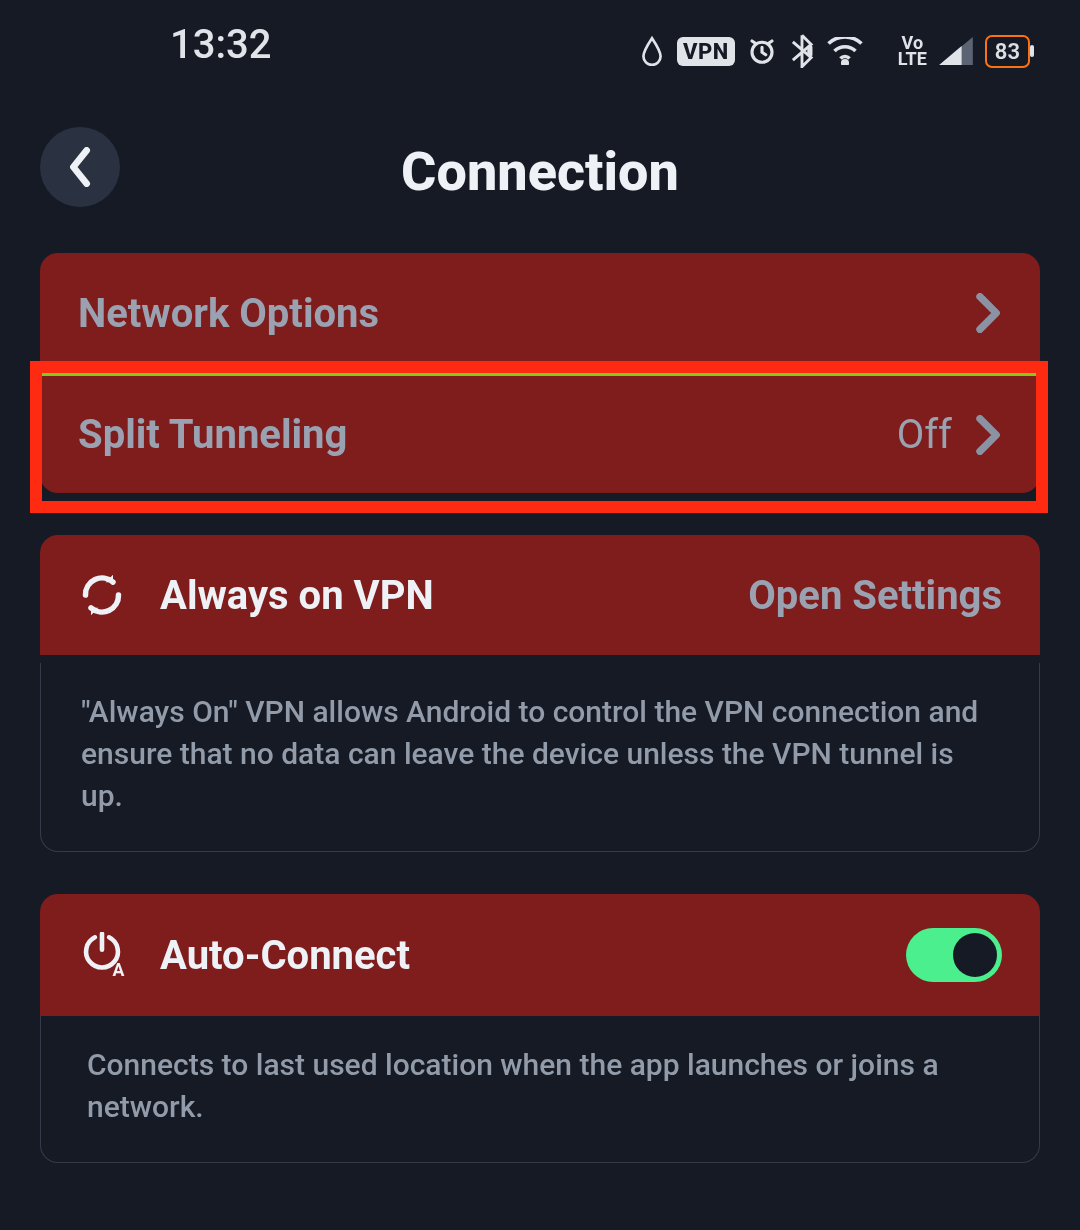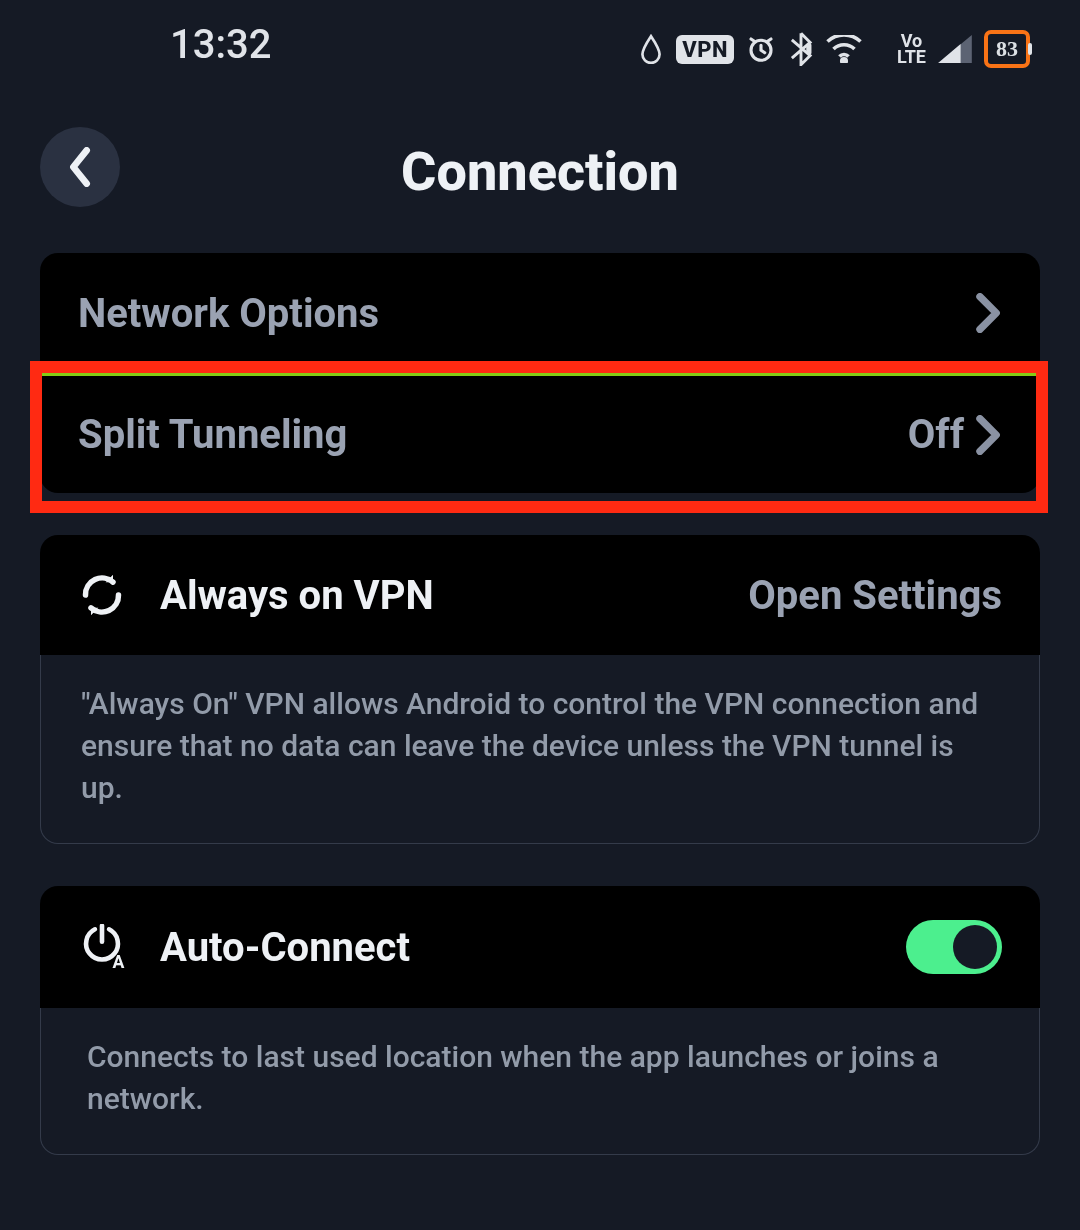--- a/index.html
+++ b/index.html
@@ -48,27 +48,26 @@
     font-weight: 700;
     line-height: 0.9;
     display:flex;
     flex-direction: column;
     align-items:center;
     color:#e0e3e8;
     margin-left:23px;
   }
   .volte-badge span { display:block; }
   .battery {
-    border: 4px solid #f97316;
+    border: 2px solid #f97316;
     border-radius: 7px;
     padding: 2px 8px;
     font-size: 22px;
     font-weight: 600;
     position: relative;
-    font-family: Liberation Serif, serif;
   }
   .battery::after {
     content:'';
     position:absolute;
     right:-6px;
     top:50%;
     transform:translateY(-50%);
     width:4px;
     height:12px;
     background:#e0e3e8;
@@ -100,21 +99,21 @@
     font-size: 54px;
     font-weight: 800;
     color: #eef1f5;
   }
 
   .content {
     padding: 0 40px;
   }
 
   .group {
-    background: #000000;
+    background: #7f1d1d;
     border-radius: 18px;
     overflow:hidden;
     margin-bottom: 42px;
   }
 
   .row {
     display:flex;
     align-items:center;
     padding: 34px 38px;
     min-height: 120px;
@@ -126,23 +125,23 @@
     font-size: 40px;
     font-weight: 700;
     color: #9aa2b2;
     flex: 1;
   }
   .row-label.bright {
     color: #eef1f5;
   }
   .row-value {
     font-size: 40px;
-    font-weight: 700;
+    font-weight: 400;
     color: #9aa2b2;
-    margin-right: 12px;
+    margin-right: 24px;
   }
   .row-action {
     font-size: 40px;
     font-weight: 700;
     color: #9aa2b2;
   }
   .row-icon {
     width: 48px;
     height:48px;
     margin-right: 34px;
@@ -256,21 +255,21 @@
         <div class="row-label">Split Tunneling</div>
         <div class="row-value">Off</div>
         <svg class="chevron" width="26" height="40" viewBox="0 0 14 22" fill="none" stroke="#8a92a3" stroke-width="4" stroke-linecap="round" stroke-linejoin="round">
             <path d="M2 2 L11 11 L2 20"></path>
           </svg>
       </div>
     </div>
     <div class="highlight" style="left:-10px; top:108px; width:1018px; height:152px;"></div>
   </div>
 
-  <div class="group" style="margin-bottom:0; border-radius:18px 18px 0 0;">
+  <div class="group" style="margin-bottom:8px; border-radius:18px 18px 0 0;">
     <div class="row">
       <div class="row-icon">
         <svg width="44" height="44" viewBox="0 0 24 24" fill="none" stroke="#eef1f5" stroke-width="3" stroke-linecap="round">
             <path d="M3 12 A9 9 0 0 1 18 5"></path>
             <path d="M21 12 A9 9 0 0 1 6 19"></path>
             <path d="M18 1v4h-4M6 23v-4h4" fill="#eef1f5" stroke="none"></path>
           </svg>
       </div>
       <div class="row-label bright">Always on VPN</div>
       <div class="row-action">Open Settings</div>

